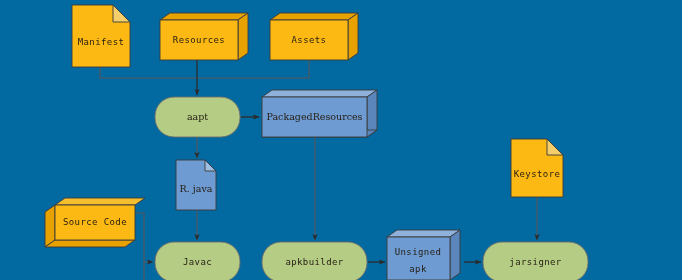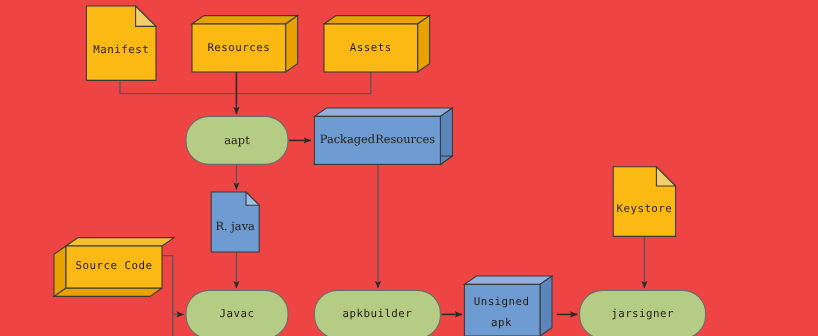--- a/index.html
+++ b/index.html
@@ -4,21 +4,21 @@
 <style>
   html, body {
     margin: 0;
     padding: 0;
     background: #ffffff;
   }
   #canvas {
     position: relative;
     width: 682px;
     height: 280px;
-    background: #ef4444;
+    background: #0369a1;
     overflow: hidden;
     font-family: "DejaVu Sans Mono", "Liberation Mono", monospace;
   }
   svg#diagram {
     display: block;
     width: 682px;
     height: 280px;
   }
   .node-label {
     font-family: "DejaVu Sans Mono", "Liberation Mono", monospace;

